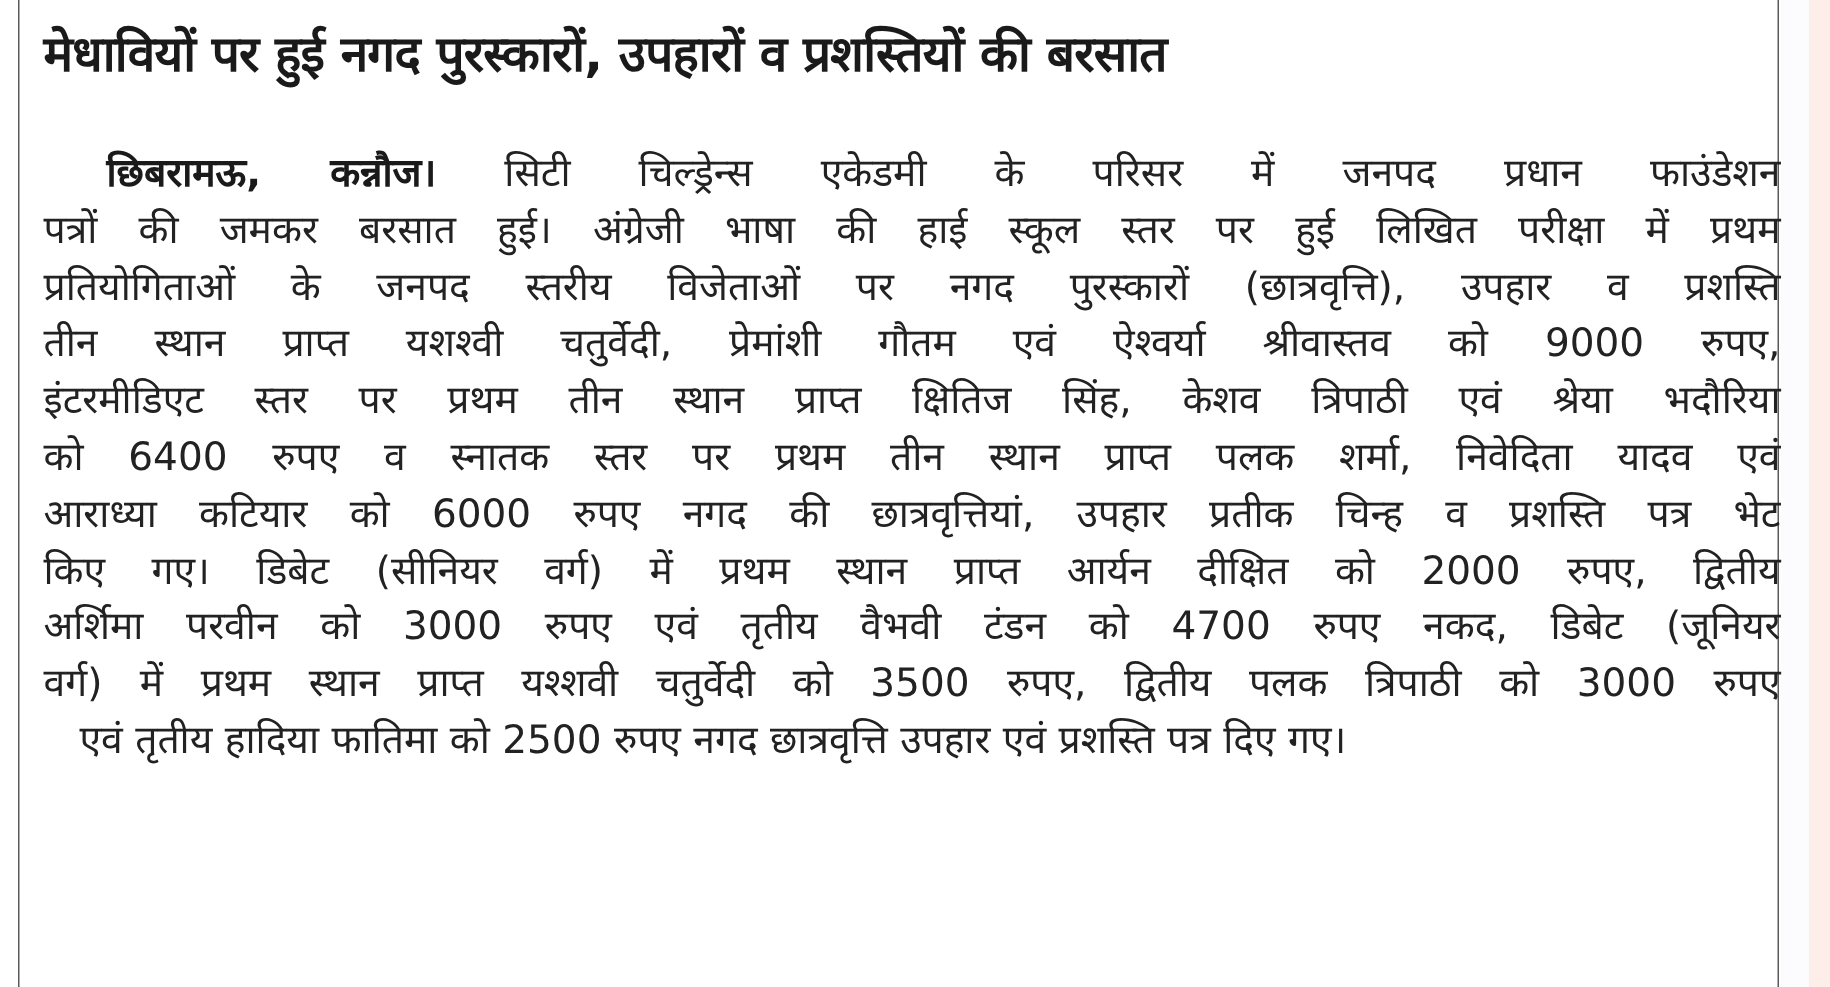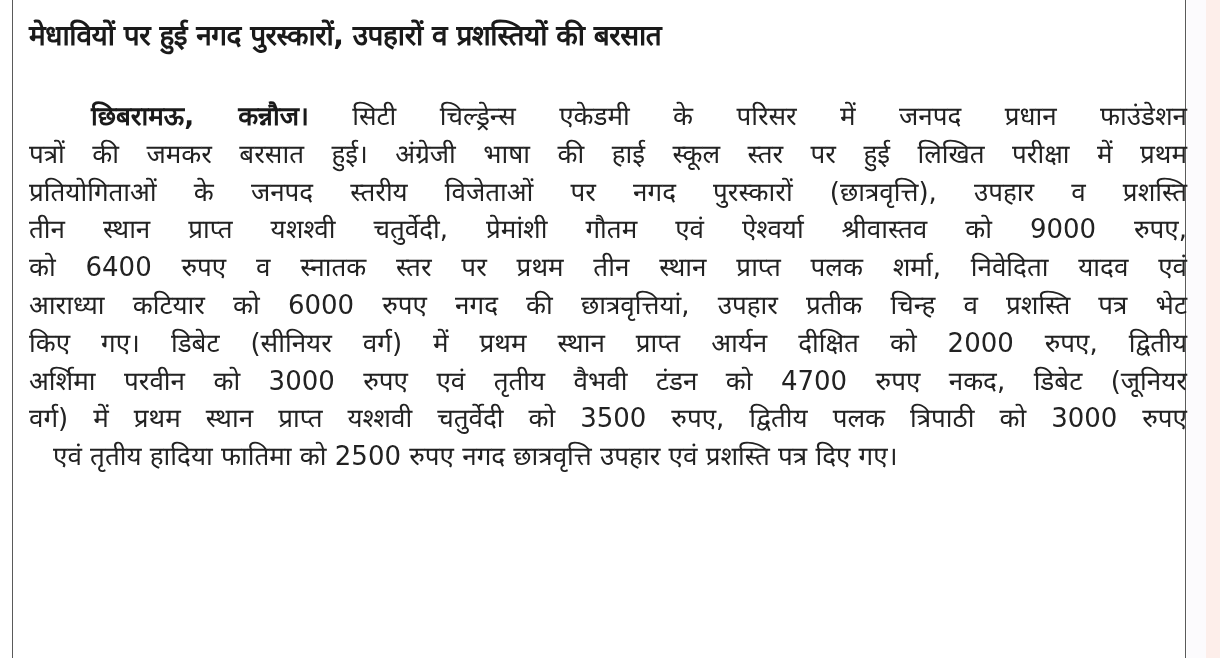--- a/index.html
+++ b/index.html
@@ -22,21 +22,21 @@
     position: absolute; left: 12px; top: 0; width: 1174px; height: 658px;
     border-left: 1.5px solid #5a5a5a;
     border-right: 1.5px solid #5a5a5a;
     box-sizing: border-box;
     background: #ffffff;
   }
   .headline {
     position: absolute; left: 16px; top: 8px; width: 1150px;
     font-family: "DejaVu Sans", sans-serif;
     font-weight: bold;
-    font-size: 28px;
+    font-size: 33px;
     line-height: 56px;
     letter-spacing: -0.5px;
     color: #1a1a1a;
     white-space: nowrap;
     transform-origin: left top;
     transform: scaleX(0.93);
   }
   .body-text {
     position: absolute; left: 16px; top: 98px; width: 1158px;
   }
@@ -44,36 +44,37 @@
     height: 37.8px;
     font-size: 26px;
     line-height: 37.8px;
     white-space: nowrap;
     color: #222;
     text-align: justify;
     text-align-last: justify;
   }
   .line.first { padding-left: 42px; }
   .line.last { text-align-last: left; margin-left: 24px; }
-  .dateline { font-weight: bold; color: #1a1a1a; margin-left: 20px; }
+  .dateline { font-weight: bold; color: #1a1a1a; }
 </style>
 </head>
 <body>
 
 <div class="gap-strip"></div>
 <div class="pink-strip"></div>
 
 <div class="article">
   <div class="headline" style="transform: scaleX(1);">मेधावियों पर हुई नगद पुरस्कारों, उपहारों व प्रशस्तियों की बरसात</div>
 
   <div class="body-text">
     <div class="line first"><span class="dateline">छिबरामऊ, कन्नौज।</span><span> सिटी चिल्ड्रेन्स एकेडमी के परिसर में जनपद प्रधान फाउंडेशन</span></div>
     <div class="line">पत्रों की जमकर बरसात हुई। अंग्रेजी भाषा की हाई स्कूल स्तर पर हुई लिखित परीक्षा में प्रथम</div>
     <div class="line">प्रतियोगिताओं के जनपद स्तरीय विजेताओं पर नगद पुरस्कारों (छात्रवृत्ति), उपहार व प्रशस्ति</div>
     <div class="line">तीन स्थान प्राप्त यशश्वी चतुर्वेदी, प्रेमांशी गौतम एवं ऐश्वर्या श्रीवास्तव को 9000 रुपए,</div>
+    <div class="line">इंटरमीडिएट स्तर पर प्रथम तीन स्थान प्राप्त क्षितिज सिंह, केशव त्रिपाठी एवं श्रेया भदौरिया</div>
     <div class="line">को 6400 रुपए व स्नातक स्तर पर प्रथम तीन स्थान प्राप्त पलक शर्मा, निवेदिता यादव एवं</div>
     <div class="line">आराध्या कटियार को 6000 रुपए नगद की छात्रवृत्तियां, उपहार प्रतीक चिन्ह व प्रशस्ति पत्र भेट</div>
     <div class="line">किए गए। डिबेट (सीनियर वर्ग) में प्रथम स्थान प्राप्त आर्यन दीक्षित को 2000 रुपए, द्वितीय</div>
     <div class="line">अर्शिमा परवीन को 3000 रुपए एवं तृतीय वैभवी टंडन को 4700 रुपए नकद, डिबेट (जूनियर</div>
     <div class="line">वर्ग) में प्रथम स्थान प्राप्त यश्शवी चतुर्वेदी को 3500 रुपए, द्वितीय पलक त्रिपाठी को 3000 रुपए</div>
     <div class="line last">एवं तृतीय हादिया फातिमा को 2500 रुपए नगद छात्रवृत्ति उपहार एवं प्रशस्ति पत्र दिए गए।</div>
   </div>
 </div>
 
 </body></html>

